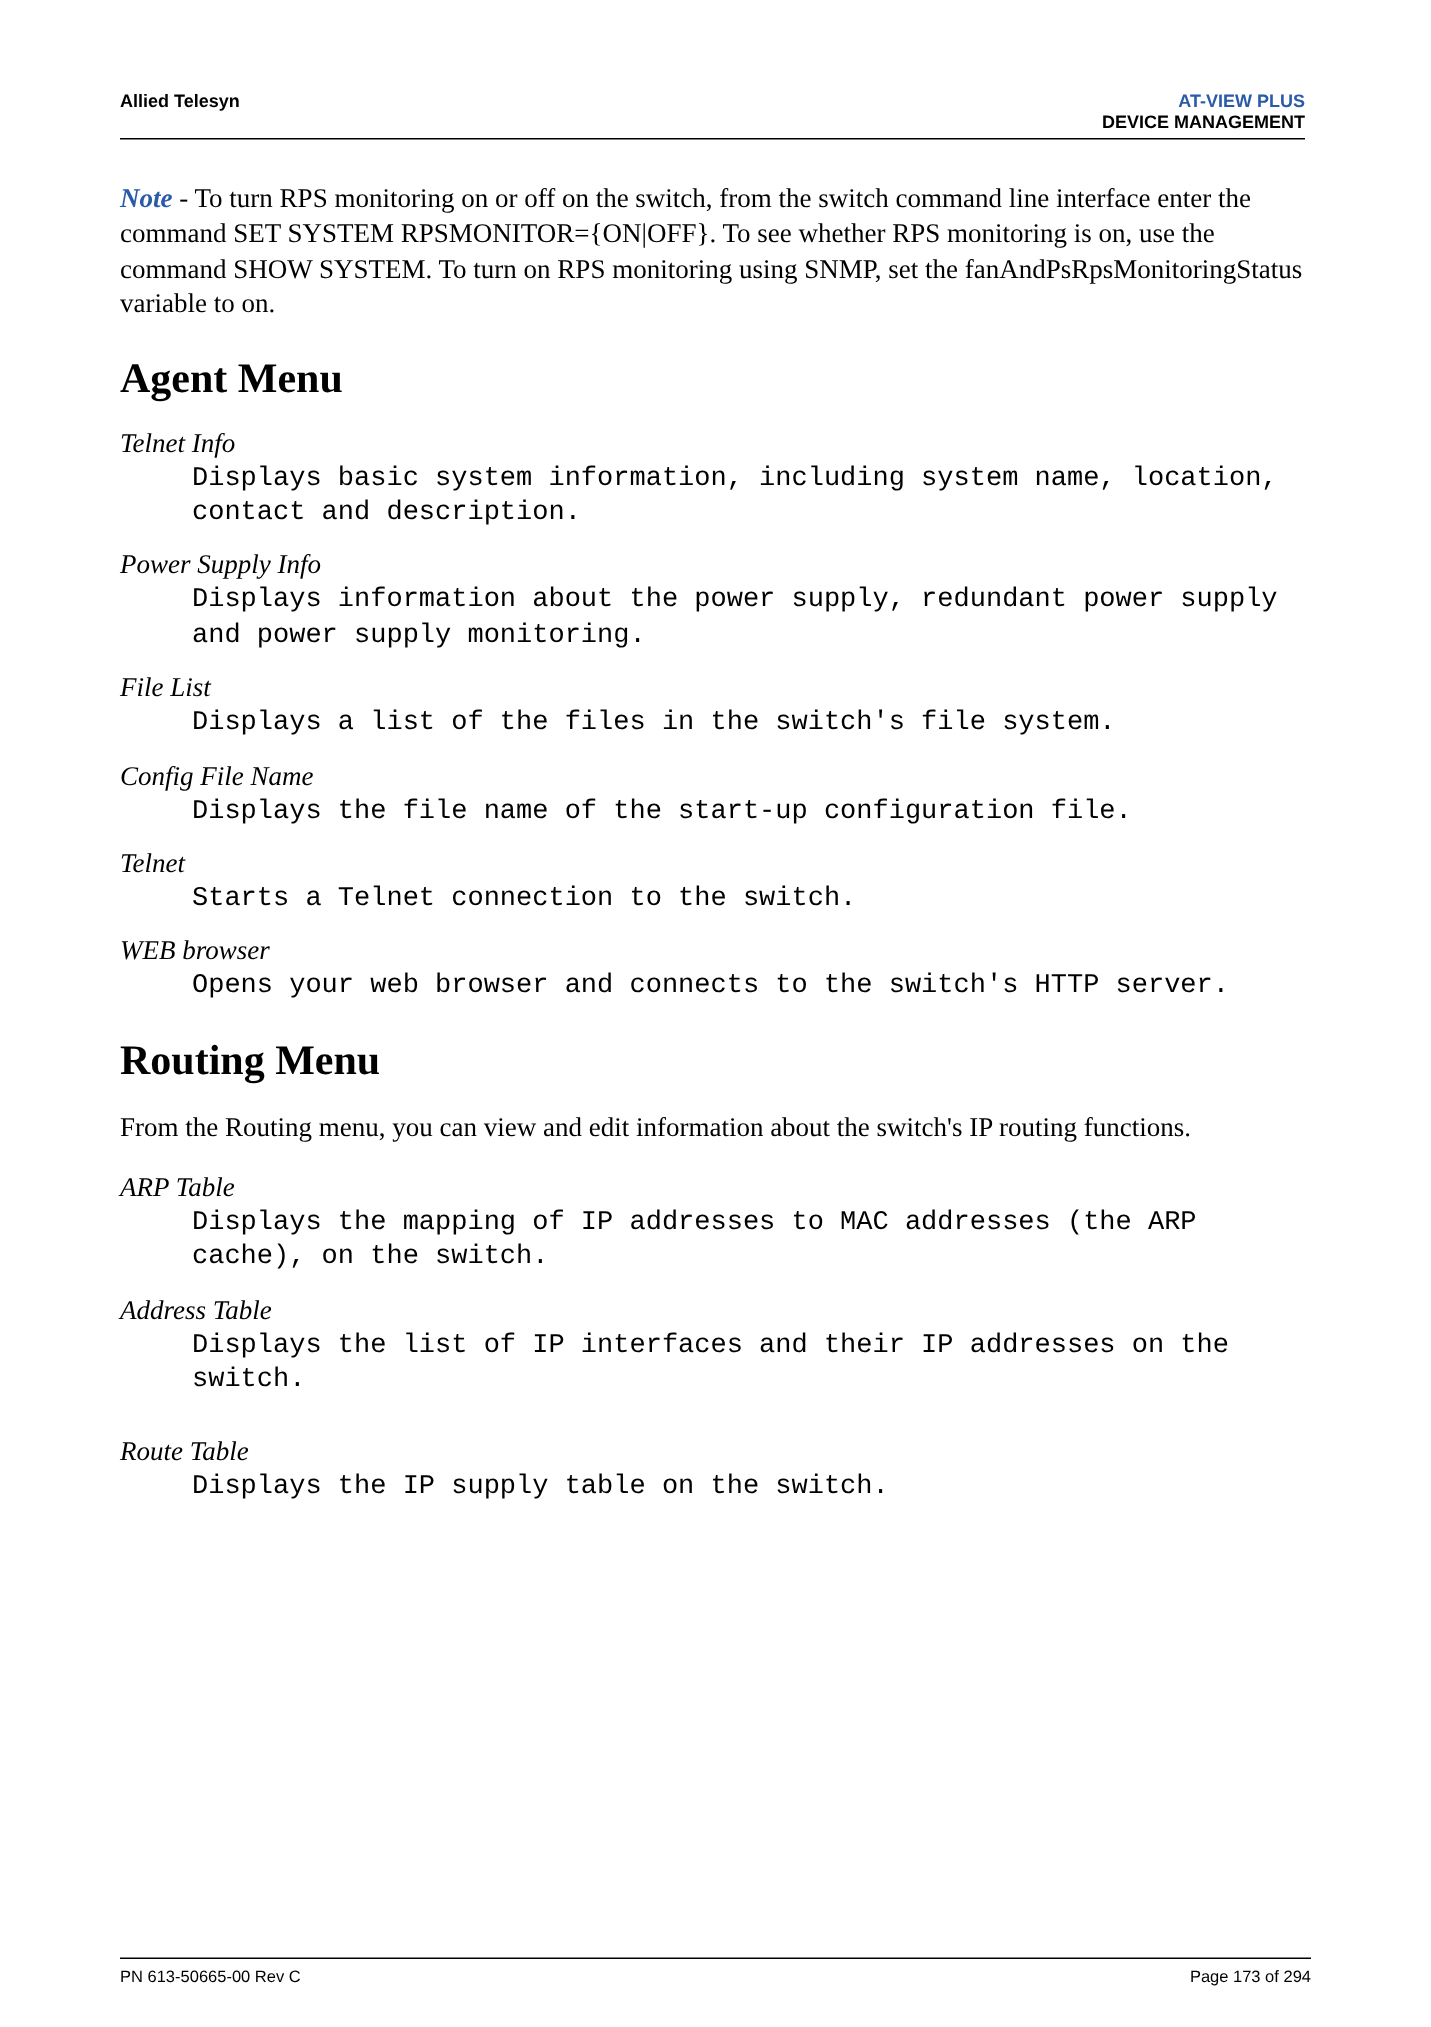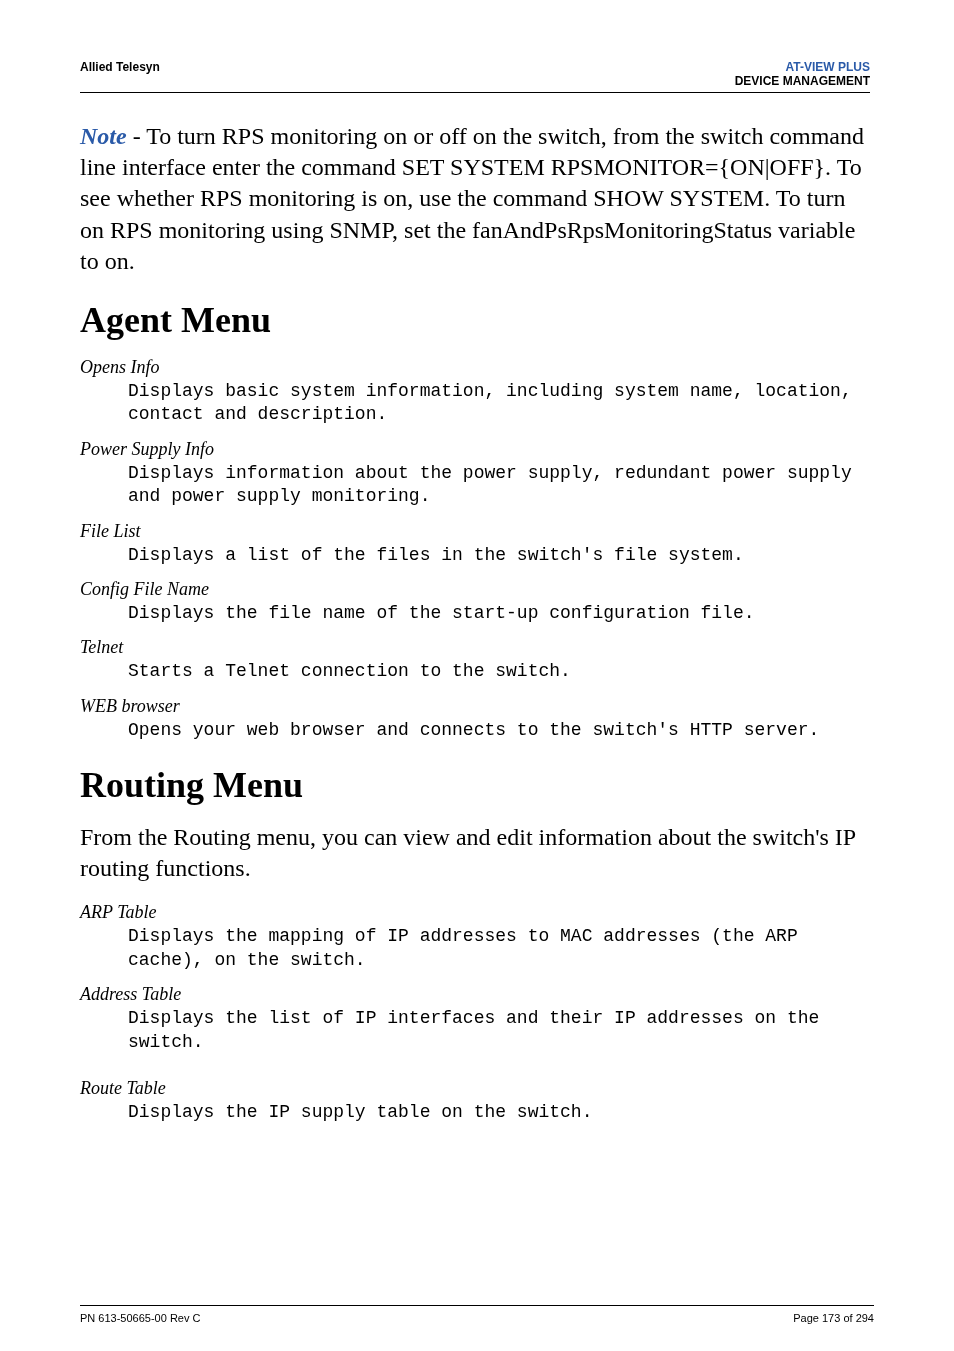--- a/index.html
+++ b/index.html
@@ -28,26 +28,26 @@
   }
   .header-left { color: #000; }
   .header-right { text-align: right; }
   .header-blue { color: #2a5aa8; }
   .note-label {
     color: #2a5aa8;
     font-style: italic;
     font-weight: bold;
   }
   .body-text {
-    font-size: 24px;
+    font-size: 18px;
     line-height: 1.3;
     margin: 0 0 18px 0;
   }
   h1.section {
-    font-size: 36px;
+    font-size: 28px;
     font-weight: bold;
     margin: 22px 0 16px 0;
   }
   .term {
     font-style: italic;
     font-size: 18px;
     margin: 12px 0 2px 0;
   }
   .def {
     font-size: 18px;
@@ -84,21 +84,21 @@
     </div>
   </div>
 
   <p class="body-text">
     <span class="note-label">Note</span><span> - To turn RPS monitoring on or off on the switch, from the switch command line interface enter the command SET SYSTEM RPSMONITOR={ON|OFF}. To see whether RPS monitoring is on, use the command SHOW SYSTEM. To turn on RPS monitoring using SNMP, set the fanAndPsRpsMonitoringStatus variable to on.</span>
   </p>
 
   <h1 class="section">Agent Menu</h1>
 
 
-  <p class="term">Opens Info</p>
+  <p class="term">Telnet Info</p>
   <p class="def">Displays basic system information, including system name, location, contact and description.</p>
 
   <p class="term">Power Supply Info</p>
   <p class="def">Displays information about the power supply, redundant power supply and power supply monitoring.</p>
 
   <p class="term">File List</p>
   <p class="def">Displays a list of the files in the switch's file system.</p>
 
   <p class="term">Config File Name</p>
   <p class="def">Displays the file name of the start-up configuration file.</p>

